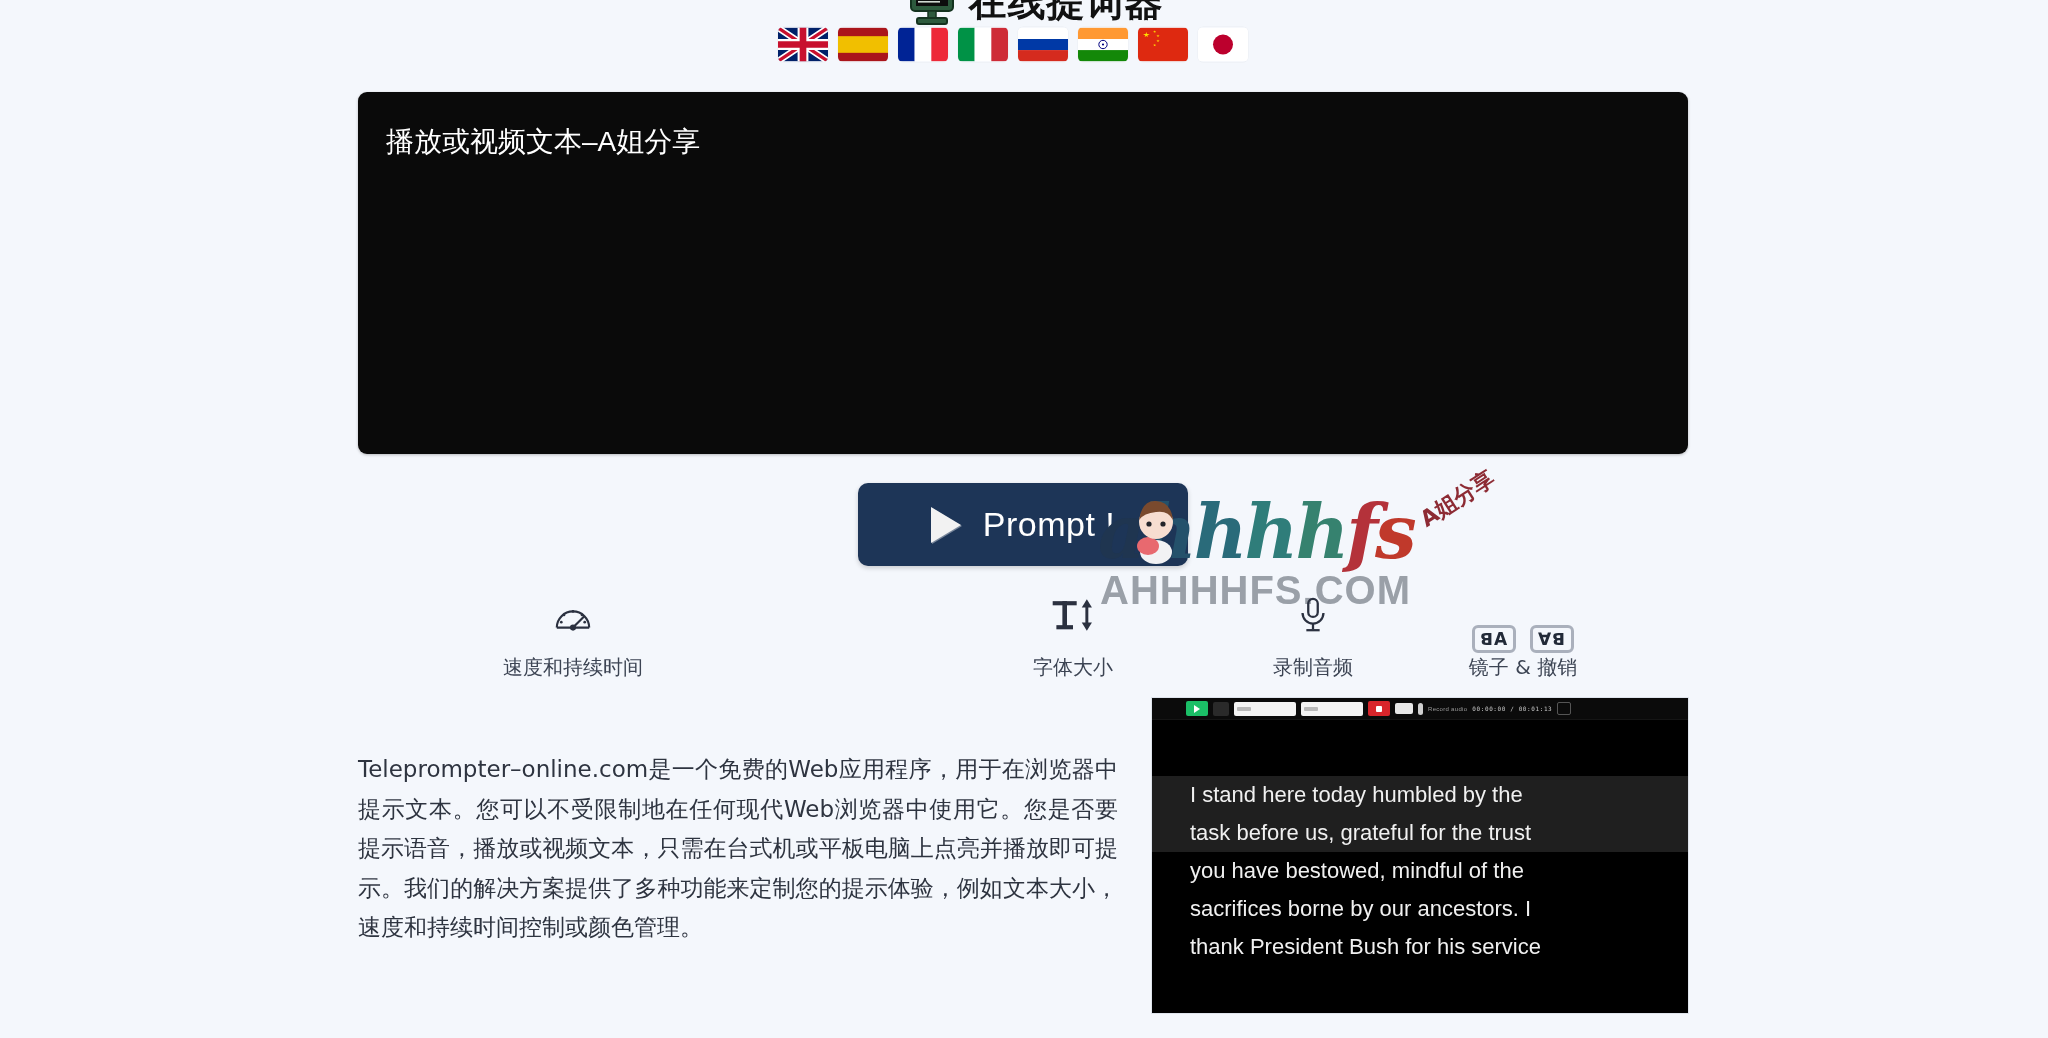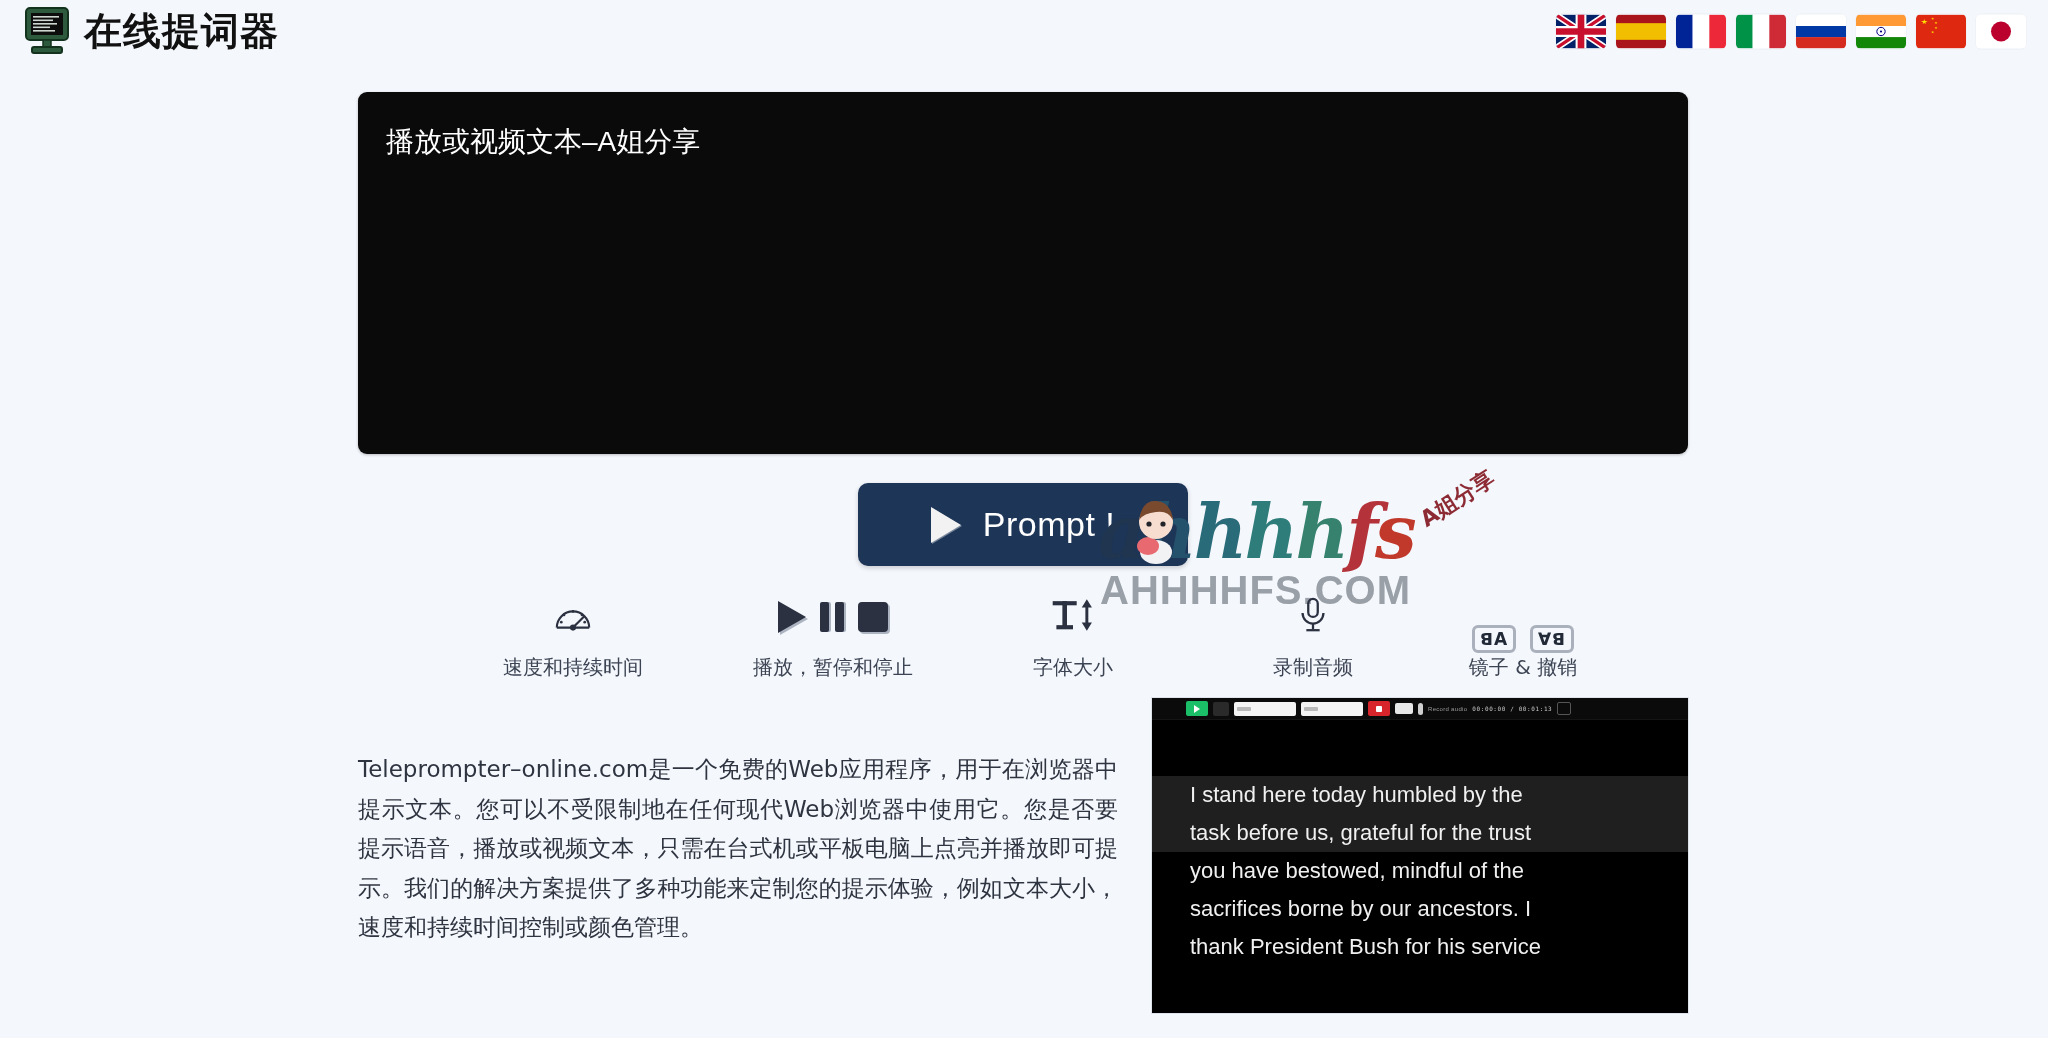--- a/index.html
+++ b/index.html
@@ -7,21 +7,21 @@
     width: 2048px; height: 1038px;
     background: #f4f7fc;
     font-family: "Liberation Sans", "DejaVu Sans", sans-serif;
     overflow: hidden;
   }
   #app { position: relative; width: 2048px; height: 1038px; background: #f4f7fc; }
 
   
   .header {
     position: absolute; top: 0; left: 0; width: 2048px; height: 62px;
-    display: flex; align-items: center; justify-content: space-between;
+    display: flex; align-items: center; justify-content: flex-end; flex-direction: column;
   }
   .brand { display: flex; align-items: center; gap: 14px; padding-left: 24px; }
   .logo-monitor { width: 46px; height: 50px; position: relative; }
   .brand-title {
     font-size: 38px; font-weight: bold; color: #111; letter-spacing: 1px;
     white-space: nowrap; line-height: 1;
   }
   .flags { display: flex; align-items: center; gap: 10px; padding-right: 22px; }
   .flag {
     width: 50px; height: 35px; border-radius: 5px; overflow: hidden;
@@ -302,31 +302,20 @@
             <circle cx="12" cy="20" r="1.5" fill="#2b3140"></circle>
             <circle cx="22" cy="16" r="1.5" fill="#2b3140"></circle>
             <circle cx="32" cy="20" r="1.5" fill="#2b3140"></circle>
             <circle cx="35" cy="28" r="1.5" fill="#2b3140"></circle>
           </svg>
         </span>
       </div>
       <div class="feat-label">速度和持续时间</div>
     </div>
 
-    <div class="feat" style="left:340px; top:0; width:270px;">
-      <div class="feat-icons">
-        <span class="glyph-play"></span>
-        <span class="glyph-pause">
-            <i></i>
-            <i></i>
-          </span>
-        <span class="glyph-stop"></span>
-      </div>
-      <div class="feat-label">播放，暂停和停止</div>
-    </div>
 
     <div class="feat" style="left:570px; top:0; width:290px;">
       <div class="feat-icons">
         <span>
           <svg width="48" height="38" viewBox="0 0 52 40">
             <g fill="#2b3140">
               <rect x="4" y="5" width="26" height="4.5"></rect>
               <rect x="14.5" y="5" width="5" height="30"></rect>
               <rect x="8" y="31" width="18" height="4.5"></rect>
             </g>

